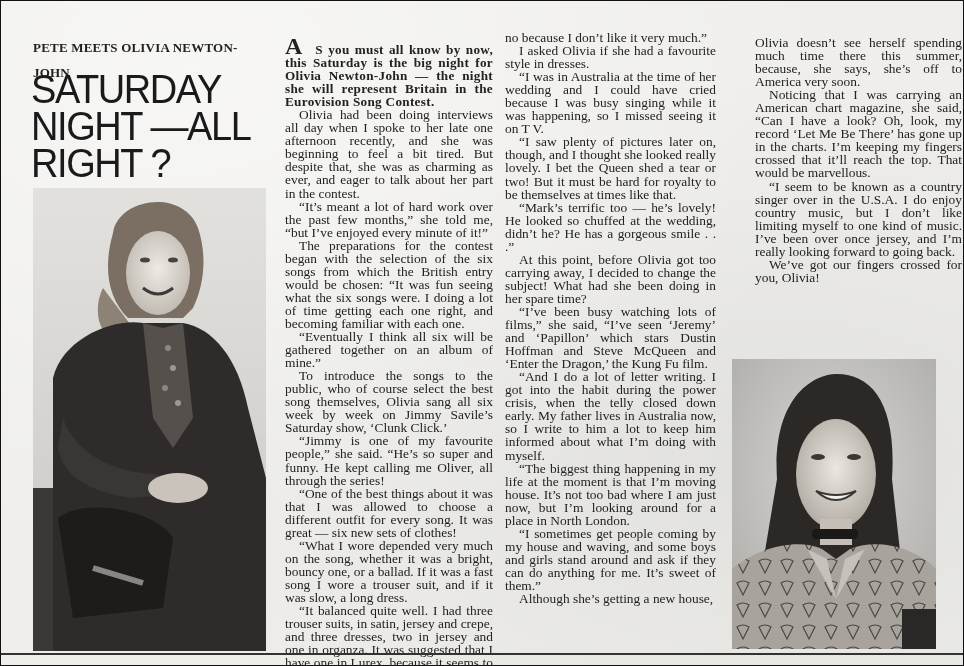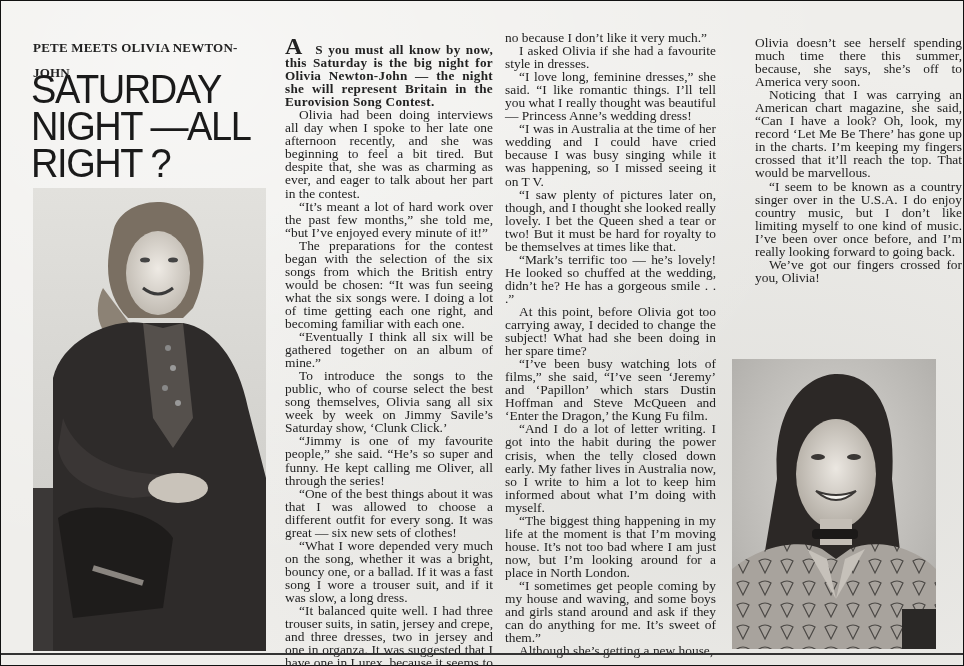--- a/index.html
+++ b/index.html
@@ -113,36 +113,35 @@
     <p>To introduce the songs to the public, who of course select the best song themselves, Olivia sang all six week by week on Jimmy Savile’s Saturday show, ‘Clunk Click.’</p>
     <p>“Jimmy is one of my favourite people,” she said. “He’s so super and funny. He kept calling me Oliver, all through the series!</p>
     <p>“One of the best things about it was that I was allowed to choose a different outfit for every song. It was great — six new sets of clothes!</p>
     <p>“What I wore depended very much on the song, whether it was a bright, bouncy one, or a ballad. If it was a fast song I wore a trouser suit, and if it was slow, a long dress.</p>
     <p>“It balanced quite well. I had three trouser suits, in satin, jersey and crepe, and three dresses, two in jersey and one in organza. It was suggested that I have one in Lurex, because it seems to be quite popular at the moment, but I said</p>
   </div>
 
   <div class="col col2">
     <p class="noindent">no because I don’t like it very much.”</p>
     <p>I asked Olivia if she had a favourite style in dresses.</p>
-    <p>“I love long, feminine dresses,” she said. “I like romantic things. I’ll tell you what I really thought was beautiful — Princess Anne’s wedding dress!</p>
     <p>“I was in Australia at the time of her wedding and I could have cried because I was busy singing while it was happening, so I missed seeing it on T V.</p>
     <p>“I saw plenty of pictures later on, though, and I thought she looked really lovely. I bet the Queen shed a tear or two! But it must be hard for royalty to be themselves at times like that.</p>
     <p>“Mark’s terrific too — he’s lovely! He looked so chuffed at the wedding, didn’t he? He has a gorgeous smile . . .”</p>
     <p>At this point, before Olivia got too carrying away, I decided to change the subject! What had she been doing in her spare time?</p>
     <p>“I’ve been busy watching lots of films,” she said, “I’ve seen ‘Jeremy’ and ‘Papillon’ which stars Dustin Hoffman and Steve McQueen and ‘Enter the Dragon,’ the Kung Fu film.</p>
     <p>“And I do a lot of letter writing. I got into the habit during the power crisis, when the telly closed down early. My father lives in Australia now, so I write to him a lot to keep him informed about what I’m doing with myself.</p>
     <p>“The biggest thing happening in my life at the moment is that I’m moving house. It’s not too bad where I am just now, but I’m looking around for a place in North London.</p>
     <p>“I sometimes get people coming by my house and waving, and some boys and girls stand around and ask if they can do anything for me. It’s sweet of them.”</p>
     <p>Although she’s getting a new house,</p>
   </div>
 
   <div class="col col3">
     <p class="noindent">Olivia doesn’t see herself spending much time there this summer, because, she says, she’s off to America very soon.</p>
     <p>Noticing that I was carrying an American chart magazine, she said, “Can I have a look? Oh, look, my record ‘Let Me Be There’ has gone up in the charts. I’m keeping my fingers crossed that it’ll reach the top. That would be marvellous.</p>
-    <p>“I seem to be known as a country singer over in the U.S.A. I do enjoy country music, but I don’t like limiting myself to one kind of music. I’ve been over once before, and I’m really looking forward to going back.</p>
+    <p>“I seem to be known as a country singer over in the U.S.A. I do enjoy country music, but I don’t like limiting myself to one kind of music. I’ve been over once jersey, and I’m really looking forward to going back.</p>
     <p>We’ve got our fingers crossed for you, Olivia!</p>
   </div>
 
   <div class="photo photo-right">
     <svg viewBox="0 0 204 290" preserveAspectRatio="none">
       <defs>
         <radialGradient id="bgR" cx="0.5" cy="0.4" r="0.8">
           <stop offset="0" stop-color="#d8d6d2"></stop>
           <stop offset="1" stop-color="#a9a7a3"></stop>
         </radialGradient>

